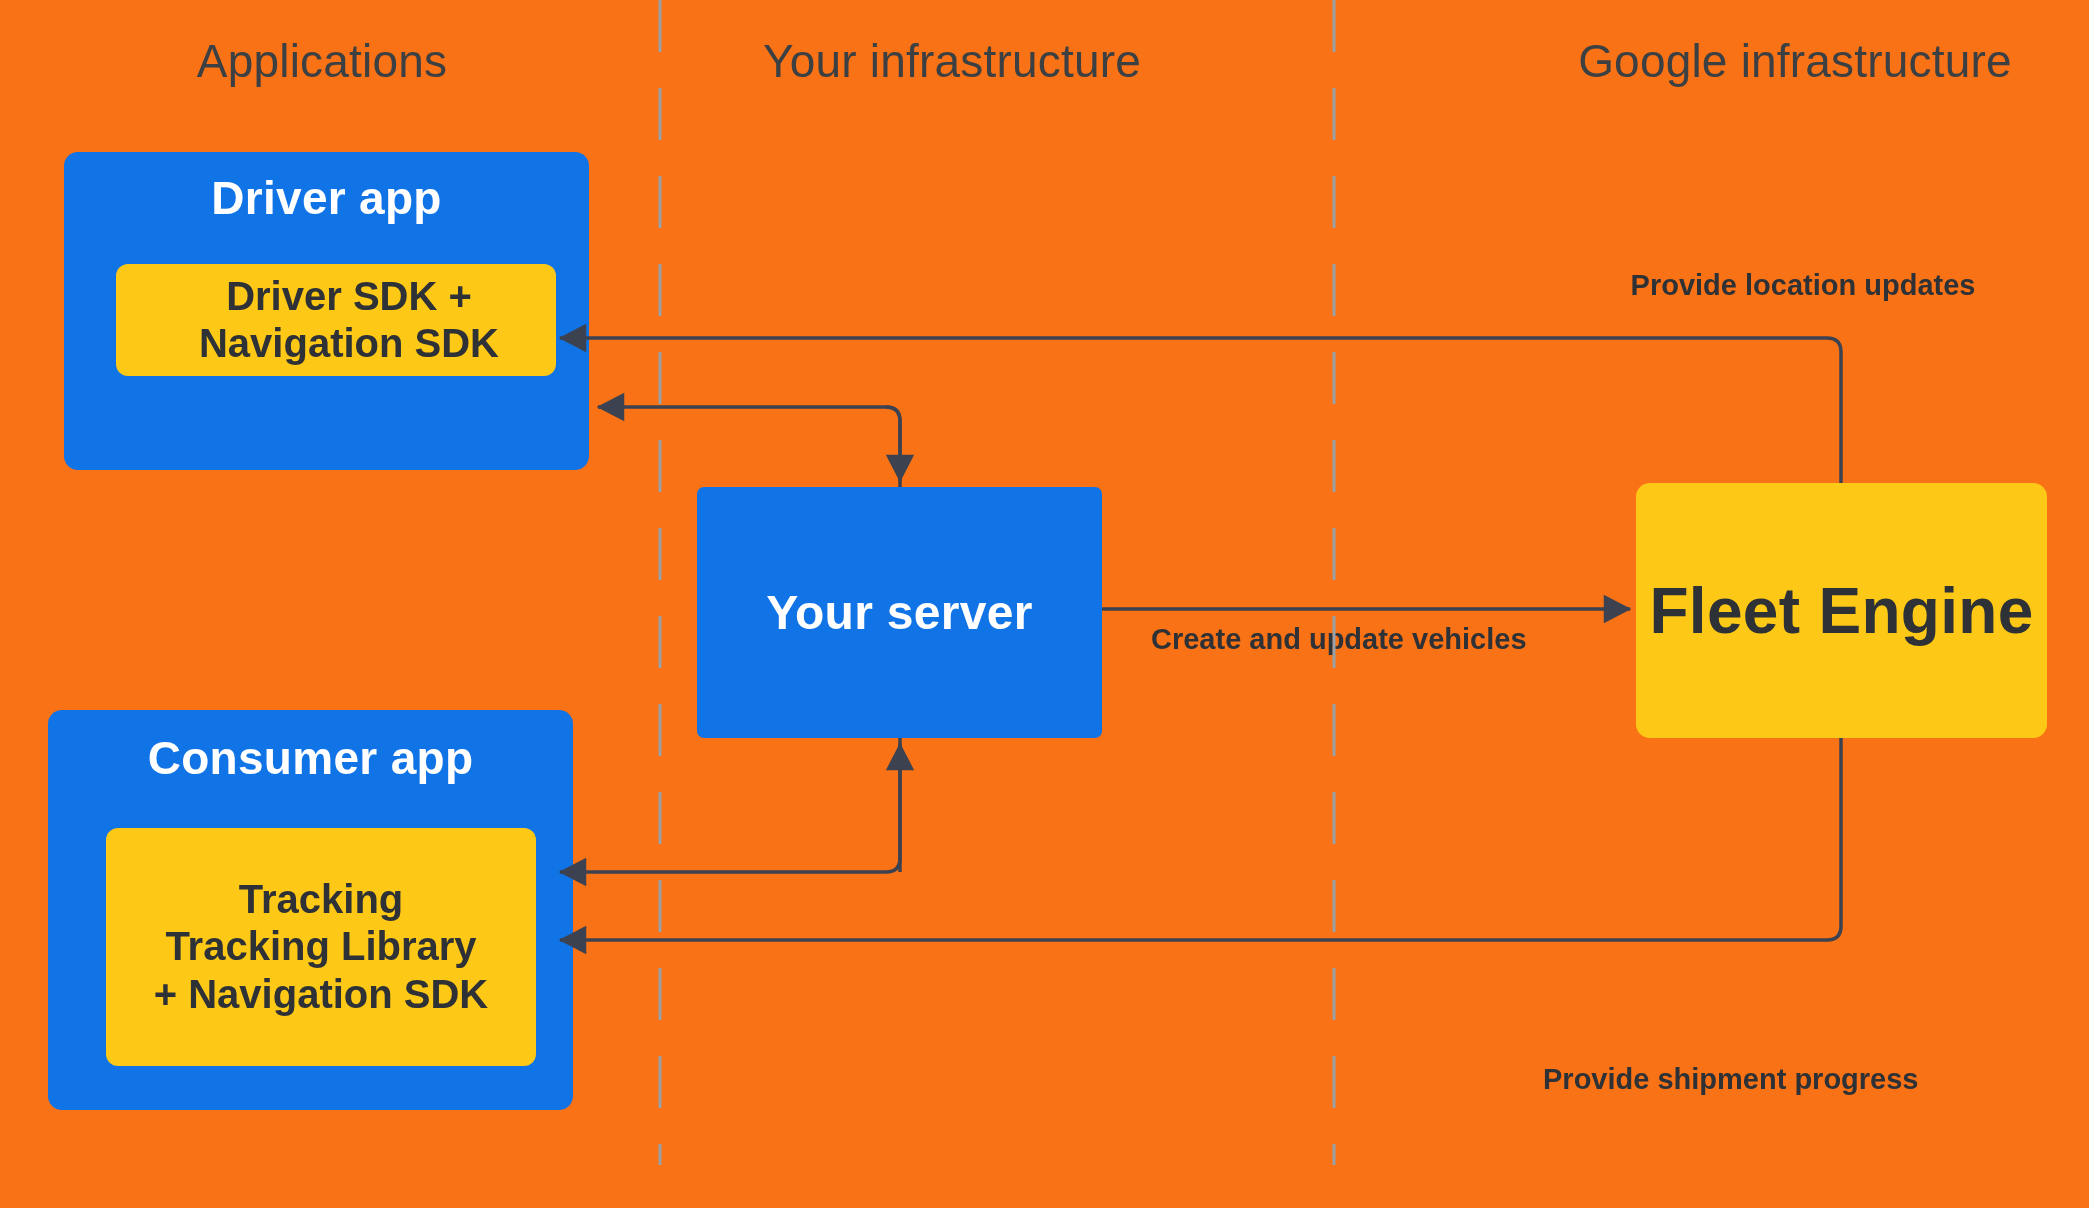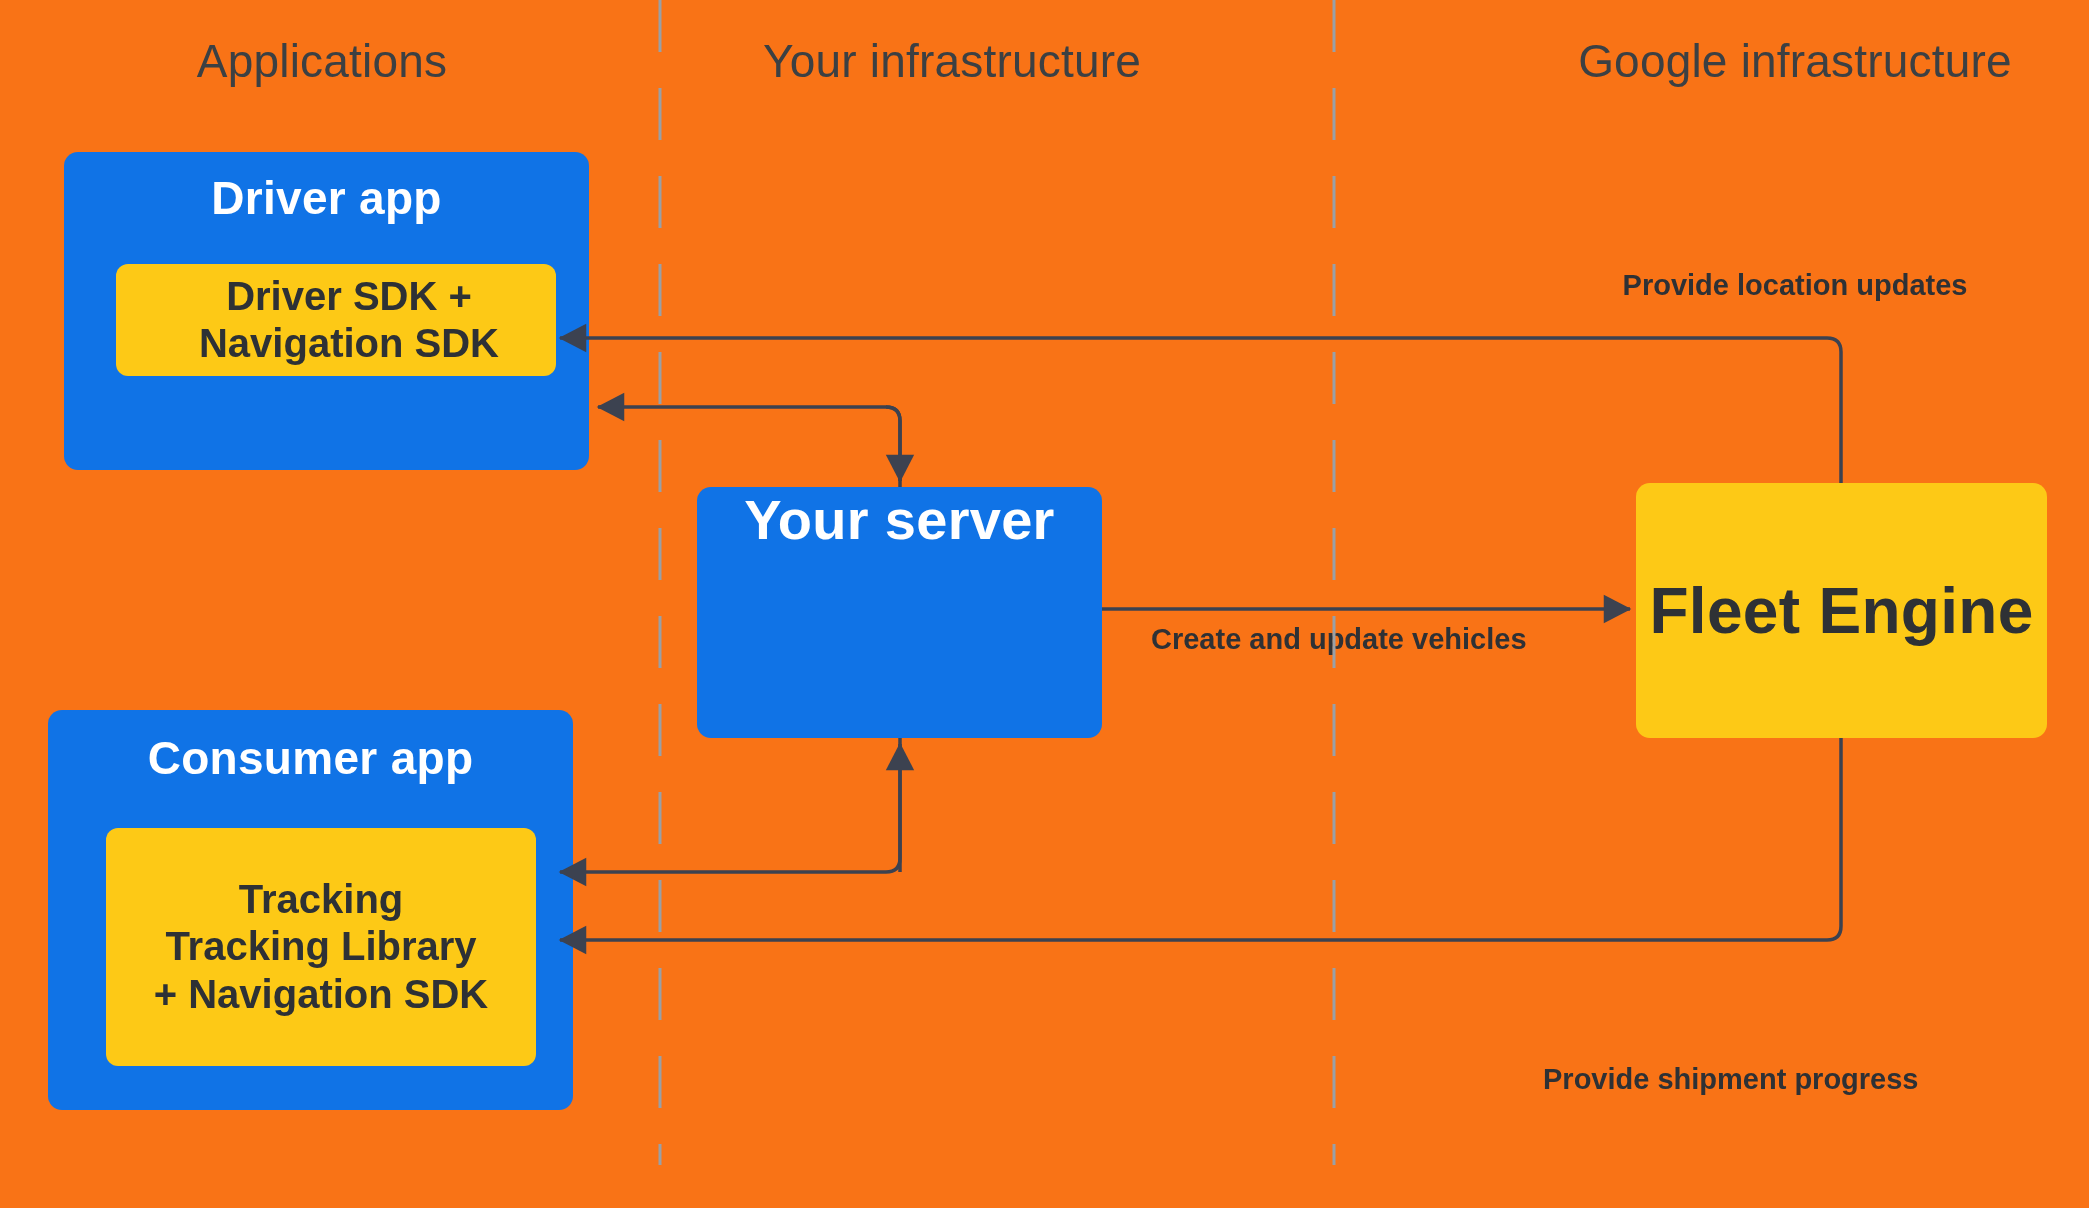--- a/index.html
+++ b/index.html
@@ -66,25 +66,27 @@
     color: #2e3135;
     font-weight: bold;
     font-size: 40px;
     line-height: 1.18;
     padding: 4px 10px;
     box-sizing: border-box;
   }
   .server-box {
     background: #1073e6;
     display: flex;
+    align-items: center;
     justify-content: center;
     color: #ffffff;
     font-weight: bold;
-    font-size: 56px;
+    font-size: 48px;
     letter-spacing: 0.3px;
+    border-radius: 7px;
   }
   .engine-box {
     background: #fdc916;
     display: flex;
     align-items: center;
     justify-content: center;
     color: #2e3135;
     font-weight: bold;
     font-size: 64px;
     letter-spacing: 0.3px;
@@ -93,20 +95,21 @@
     position: absolute;
     font-size: 29px;
     font-weight: bold;
     color: #2e3135;
     white-space: nowrap;
     line-height: 1.22;
   }
   .edge-label.center {
     transform: translateX(-50%);
     text-align: center;
+    margin-left: 8px;
   }
 </style>
 </head>
 <body>
 
 <div id="diagram">
 
   <div class="col-header" style="left:322px; top:34px;">Applications</div>
   <div class="col-header" style="left:952px; top:34px;">Your infrastructure</div>
   <div class="col-header" style="left:1795px; top:34px;">Google infrastructure</div>

